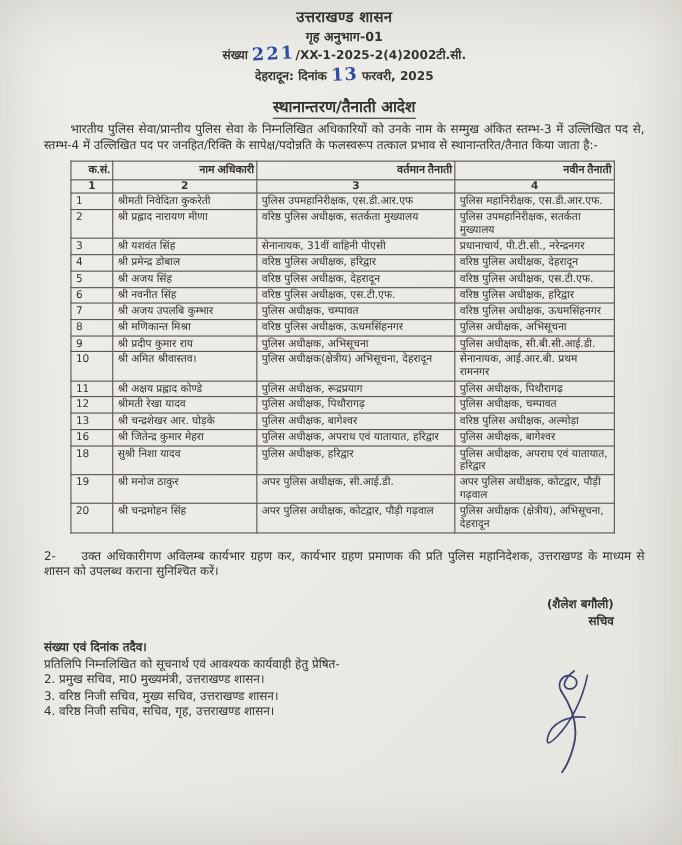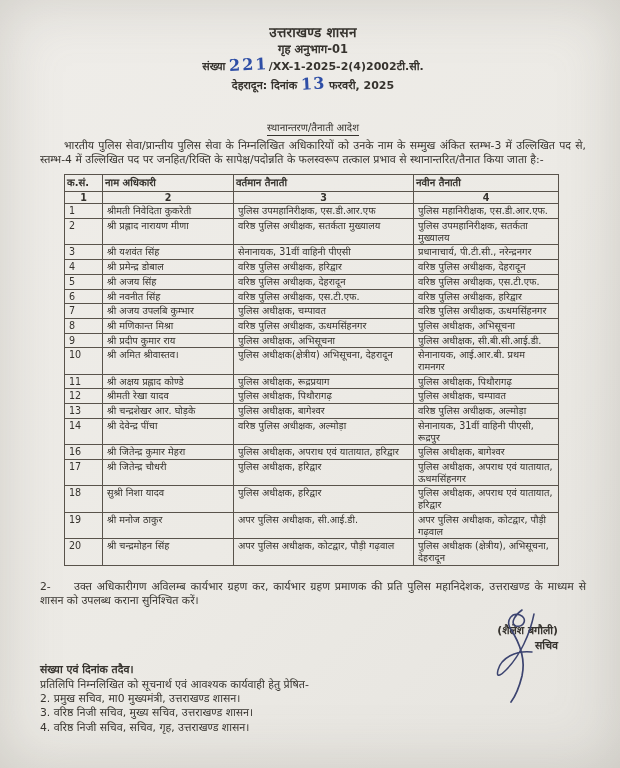--- a/index.html
+++ b/index.html
@@ -3,54 +3,54 @@
 <meta charset="utf-8">
 <style>
   html,body{margin:0;padding:0;}
   body{
     width:620px;height:768px;overflow:hidden;
     font-family:"DejaVu Sans","Liberation Sans",sans-serif;
     background:#dddbd6;
   }
   .page{
     position:relative;width:620px;height:768px;box-sizing:border-box;
-    padding:24px 34px 0 40px;
+    padding:8px 34px 0 40px;
     background:linear-gradient(135deg,#efede9 0%,#eceae5 55%,#e6e4df 100%);
     box-shadow:inset 0 0 60px rgba(120,115,105,.25);
     color:#36332e;
   }
   .center{text-align:center;}
   .org-title{font-size:13.5px;font-weight:700;letter-spacing:.3px;line-height:1.3;}
   .dept-line{font-size:11.5px;font-weight:700;line-height:1.35;}
   .ref-line,.date-line{font-size:11px;font-weight:600;line-height:1.5;}
   .hw{
     color:#2e4ea6;font-size:16px;font-weight:700;letter-spacing:2px;
     display:inline-block;transform:rotate(-3deg);line-height:1;
     font-family:"DejaVu Serif","Liberation Serif",serif;
   }
   .hw-date{letter-spacing:1px;}
   .order-title-wrap{margin-top:9px;}
   .order-title{
-    display:inline-block;font-size:10px;font-weight:400;
-    border-bottom:1px solid #36332e;padding-bottom:1px;margin-top:17px;
+    display:inline-block;font-size:14px;font-weight:700;
+    border-bottom:1px solid #36332e;padding-bottom:1px;
   }
   .para1{
     margin:3px 0 0 0;font-size:10.8px;line-height:1.3;text-align:justify;
     text-indent:24px;font-weight:500;
   }
   table.transfer{
     border-collapse:collapse;table-layout:fixed;
     width:494px;margin:7px 0 0 24px;
     font-size:9.6px;line-height:1.22;color:#36332e;
   }
   table.transfer th,table.transfer td{
     border:1px solid #59534b;padding:1px 4px;vertical-align:top;text-align:left;
     overflow:hidden;
   }
-  table.transfer th{text-align:left;font-weight:700;font-size:10px;padding:2px 2px;}
+  table.transfer th{text-align:right;font-weight:700;font-size:10px;padding:2px 2px;font-family:Liberation Serif, serif;}
   tr.colnums td{text-align:center;font-weight:700;padding:0 2px;line-height:1.15;}
   td.c-num{text-align:center;}
   .para2{
     margin:14px 0 0 0;font-size:10.8px;line-height:1.32;text-align:justify;font-weight:500;
   }
   .para2 .pnum{display:inline-block;width:34px;}
   .sig-block{
     margin-top:16px;text-align:right;padding-right:28px;
     font-size:10.8px;font-weight:600;line-height:1.35;
   }
@@ -178,36 +178,24 @@
           <td>पुलिस अधीक्षक, पिथौरागढ़</td>
           <td>पुलिस अधीक्षक, चम्पावत</td>
         </tr>
         <tr>
           <td class="c-num">13</td>
           <td>श्री चन्द्रशेखर आर. घोड़के</td>
           <td>पुलिस अधीक्षक, बागेश्वर</td>
           <td>वरिष्ठ पुलिस अधीक्षक, अल्मोड़ा</td>
         </tr>
         <tr>
-          <td class="c-num">14</td>
-          <td>श्री देवेन्द्र पींचा</td>
-          <td>वरिष्ठ पुलिस अधीक्षक, अल्मोड़ा</td>
-          <td>सेनानायक, 31वीं वाहिनी पीएसी, रूद्रपुर</td>
-        </tr>
-        <tr>
           <td class="c-num">16</td>
           <td>श्री जितेन्द्र कुमार मेहरा</td>
           <td>पुलिस अधीक्षक, अपराध एवं यातायात, हरिद्वार</td>
           <td>पुलिस अधीक्षक, बागेश्वर</td>
-        </tr>
-        <tr>
-          <td class="c-num">17</td>
-          <td>श्री जितेन्द्र चौधरी</td>
-          <td>पुलिस अधीक्षक, हरिद्वार</td>
-          <td>पुलिस अधीक्षक, अपराध एवं यातायात, ऊधमसिंहनगर</td>
         </tr>
         <tr>
           <td class="c-num">18</td>
           <td>सुश्री निशा यादव</td>
           <td>पुलिस अधीक्षक, हरिद्वार</td>
           <td>पुलिस अधीक्षक, अपराध एवं यातायात, हरिद्वार</td>
         </tr>
         <tr>
           <td class="c-num">19</td>
           <td>श्री मनोज ठाकुर</td>

